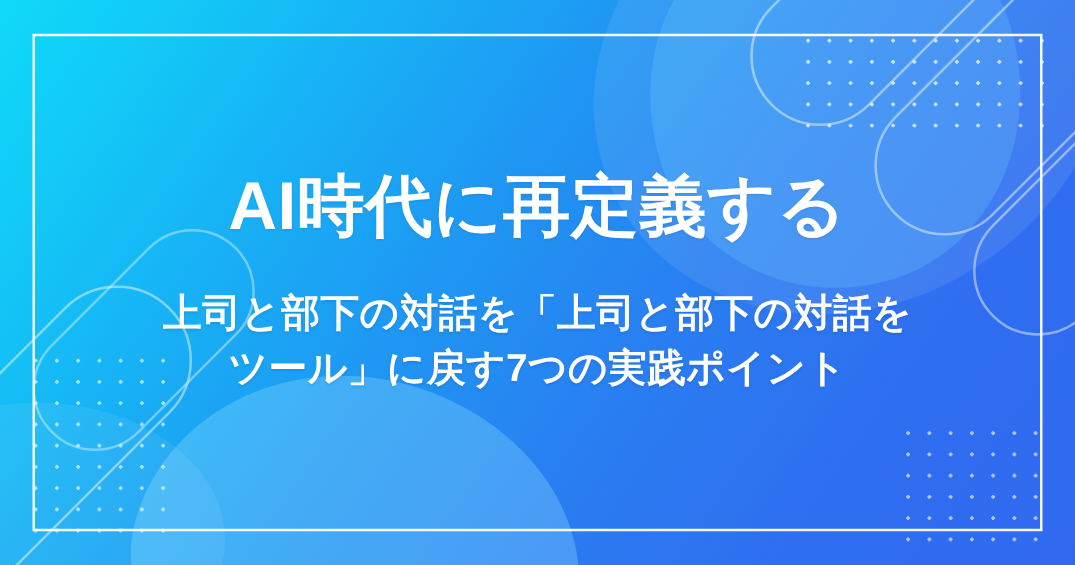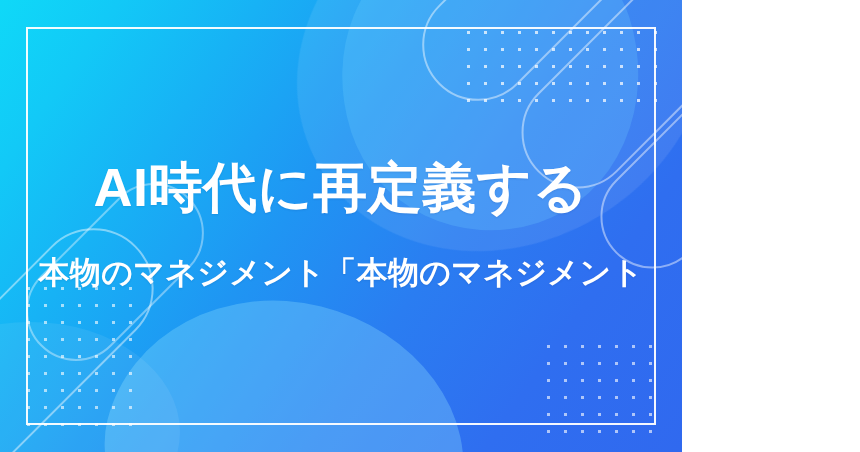--- a/index.html
+++ b/index.html
@@ -6,21 +6,21 @@
   html, body {
     width:860px; height:452px;
     background:#ffffff;
     font-family:"Liberation Sans", sans-serif;
     overflow:hidden;
   }
 
   
   #banner {
     position:relative;
-    width:682px; height:452px;
+    width:860px; height:452px;
     overflow:hidden;
     background:
       linear-gradient(125deg,
         #0fd9f8 0%,
         #12c9f7 12%,
         #17b2f5 26%,
         #1f95f3 44%,
         #2a7df1 62%,
         #2f6ef0 80%,
         #3069ef 100%);
@@ -140,17 +140,18 @@
 
   <div id="frame"></div>
 
   <div id="content">
 
     <div id="title-block">
       <span class="tline">AI時代に再定義する</span>
     </div>
 
     <div id="subtitle-block">
-      <span class="sline">本物のマネジメント「本物のマネジメント</span>
+      <span class="sline">上司と部下の対話を「上司と部下の対話を</span>
+      <span class="sline">ツール」に戻す7つの実践ポイント</span>
     </div>
 
   </div>
 </div>
 
 </body></html>

